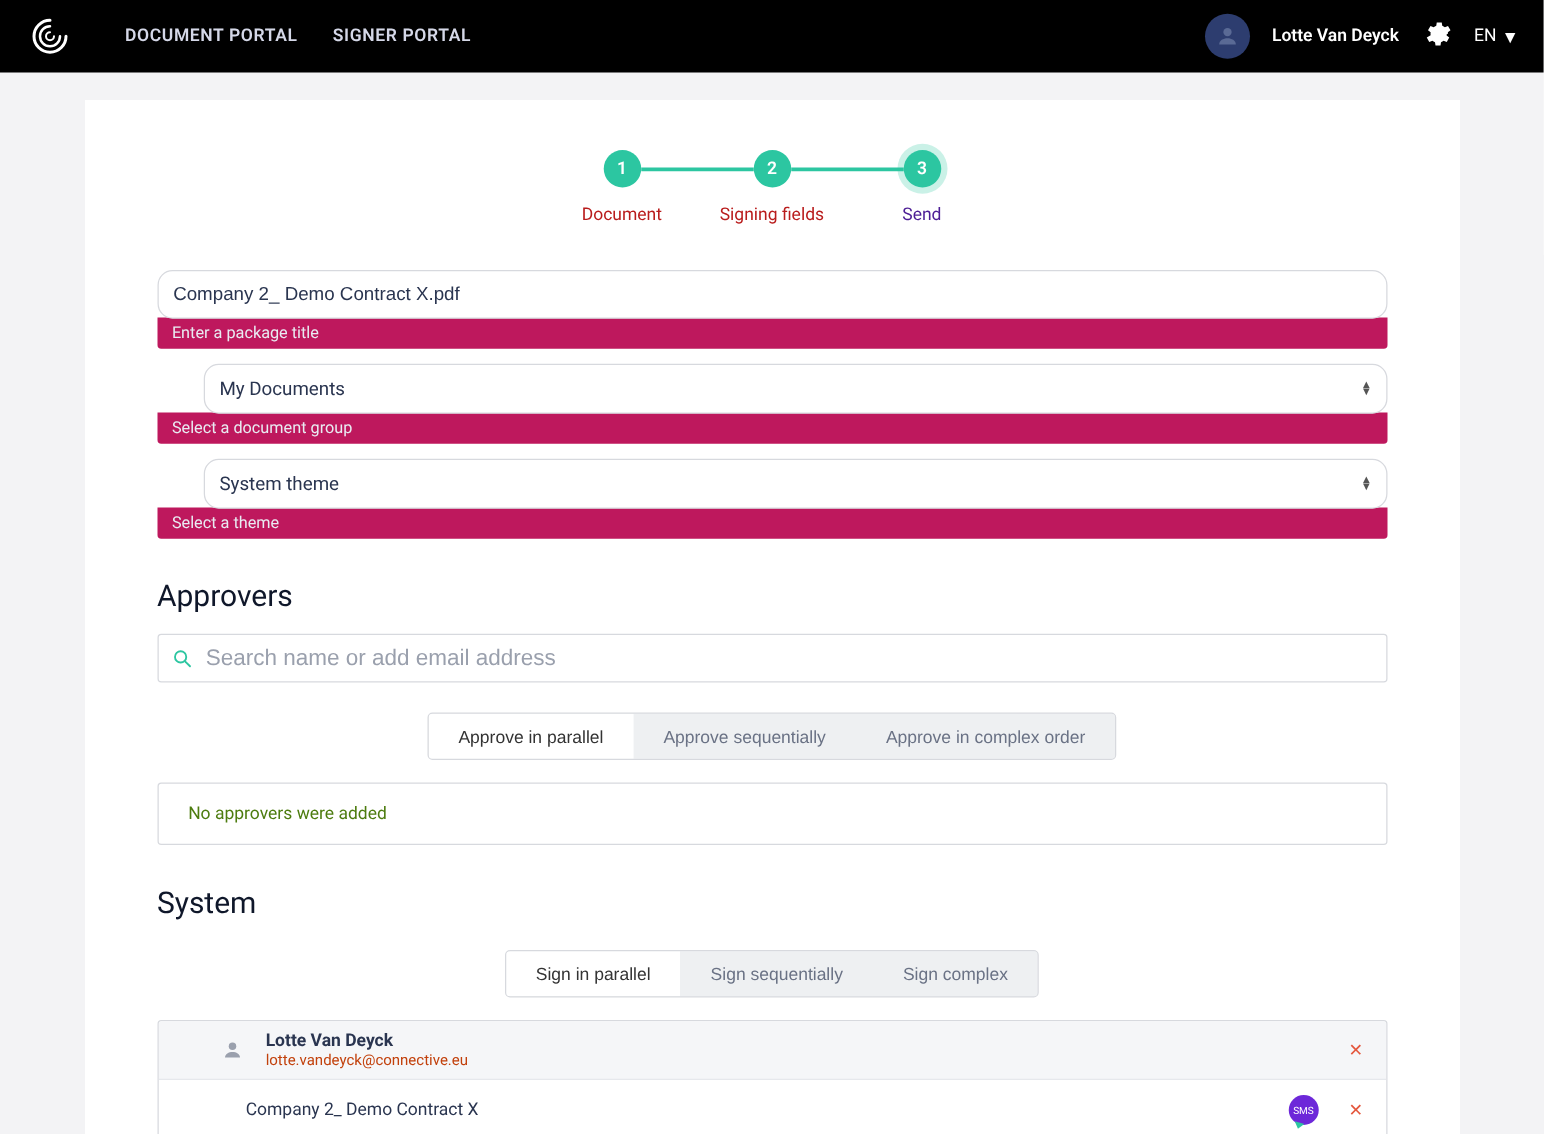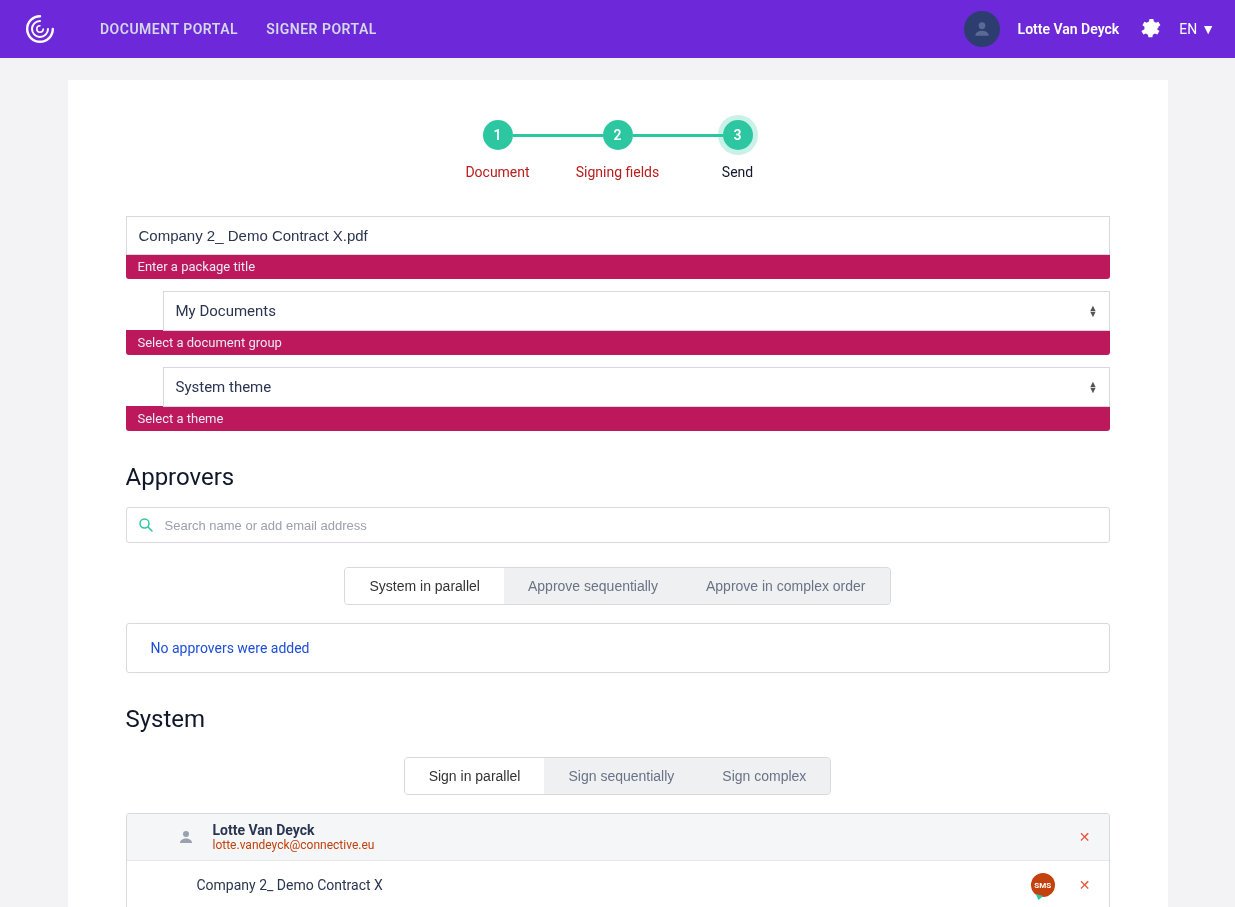--- a/index.html
+++ b/index.html
@@ -3,21 +3,21 @@
 <meta charset="utf-8">
 <style>
   * { box-sizing: border-box; margin: 0; padding: 0; }
   body {
     font-family: -apple-system, BlinkMacSystemFont, "Segoe UI", Roboto, Arial, sans-serif;
     background: #f3f3f5;
     color: #333;
     font-size: 14px;
   }
   .header {
-    background: #6d28d9;
+    background: #000000;
     height: 58px;
     display: flex;
     align-items: center;
     padding: 0 20px;
     color: #fff;
   }
   .logo {
     width: 40px;
     height: 40px;
     margin-right: 40px;
@@ -92,36 +92,36 @@
     z-index: 2;
   }
   .step-circle.active {
     box-shadow: 0 0 0 5px rgba(44,198,161,0.25);
   }
   .step-label {
     margin-top: 14px;
     font-size: 14px;
     color: #b91c1c;
   }
-  .step-label.active { color: #0f172a; }
+  .step-label.active { color: #4c1d95; }
   .step-line {
     position: absolute;
     top: 14px;
     left: 75px;
     width: 90px;
     height: 3px;
     background: #2cc6a1;
     z-index: 1;
   }
   .form-area { padding: 0 58px; }
   .field-block { margin-bottom: 12px; }
   .field-input, .field-select {
     width: 100%;
     border: 1px solid #d7d9de;
-    border-radius: 0;
+    border-radius: 12px;
     padding: 10px 12px;
     font-size: 15px;
     color: #2a3550;
     background: #fff;
     appearance: none;
     position: relative;
   }
   .field-select-wrap { position: relative; padding-left: 37px; }
   .sort-caret {
     position: absolute;
@@ -155,21 +155,21 @@
     border-radius: 3px;
     display: flex;
     align-items: center;
     padding: 8px 10px;
     gap: 10px;
   }
   .search-row input {
     border: none;
     outline: none;
     flex: 1;
-    font-size: 13px;
+    font-size: 18px;
     color: #b91c1c;
   }
   .search-row input::placeholder { color: #9aa0ad; }
   .segmented {
     display: flex;
     justify-content: center;
     margin: 24px 0 18px;
   }
   .segmented-inner {
     display: inline-flex;
@@ -188,21 +188,21 @@
   }
   .seg-btn.active {
     background: #fff;
     color: #333;
   }
   .empty-box {
     border: 1px solid #d7d9de;
     border-radius: 3px;
     padding: 16px 24px;
     font-size: 14px;
-    color: #1d4ed8;
+    color: #4d7c0f;
   }
   .signer-group {
     border: 1px solid #d7d9de;
     border-radius: 3px;
     overflow: hidden;
   }
   .signer-row {
     display: flex;
     align-items: center;
     padding: 8px 18px;
@@ -221,24 +221,24 @@
     font-size: 14px;
     color: #2a3550;
     gap: 16px;
   }
   .doc-actions { margin-left: auto; display: flex; align-items: center; gap: 24px; }
   .x-icon { color: #e4573d; cursor: pointer; font-size: 14px; }
   .sms-badge {
     width: 24px;
     height: 24px;
     border-radius: 50%;
-    background: #c2410c;
+    background: #6d28d9;
     color: #fff;
     font-size: 8px;
-    font-weight: 700;
+    font-weight: 400;
     display: flex;
     align-items: center;
     justify-content: center;
     position: relative;
   }
   .sms-badge::after {
     content: '';
     position: absolute;
     bottom: -3px;
     left: 4px;
@@ -337,21 +337,21 @@
     <div class="search-row">
       <svg width="18" height="18" viewBox="0 0 24 24">
           <circle cx="10" cy="10" r="6" stroke="#2cc6a1" stroke-width="2" fill="none"></circle>
           <line x1="15" y1="15" x2="20" y2="20" stroke="#2cc6a1" stroke-width="2" stroke-linecap="round"></line>
         </svg>
       <input placeholder="Search name or add email address" style="">
     </div>
 
     <div class="segmented">
       <div class="segmented-inner">
-        <button class="seg-btn active">System in parallel</button>
+        <button class="seg-btn active">Approve in parallel</button>
         <button class="seg-btn">Approve sequentially</button>
         <button class="seg-btn">Approve in complex order</button>
       </div>
     </div>
 
     <div class="empty-box">No approvers were added</div>
 
     <h2 class="section-title">System</h2>
 
     <div class="segmented">

